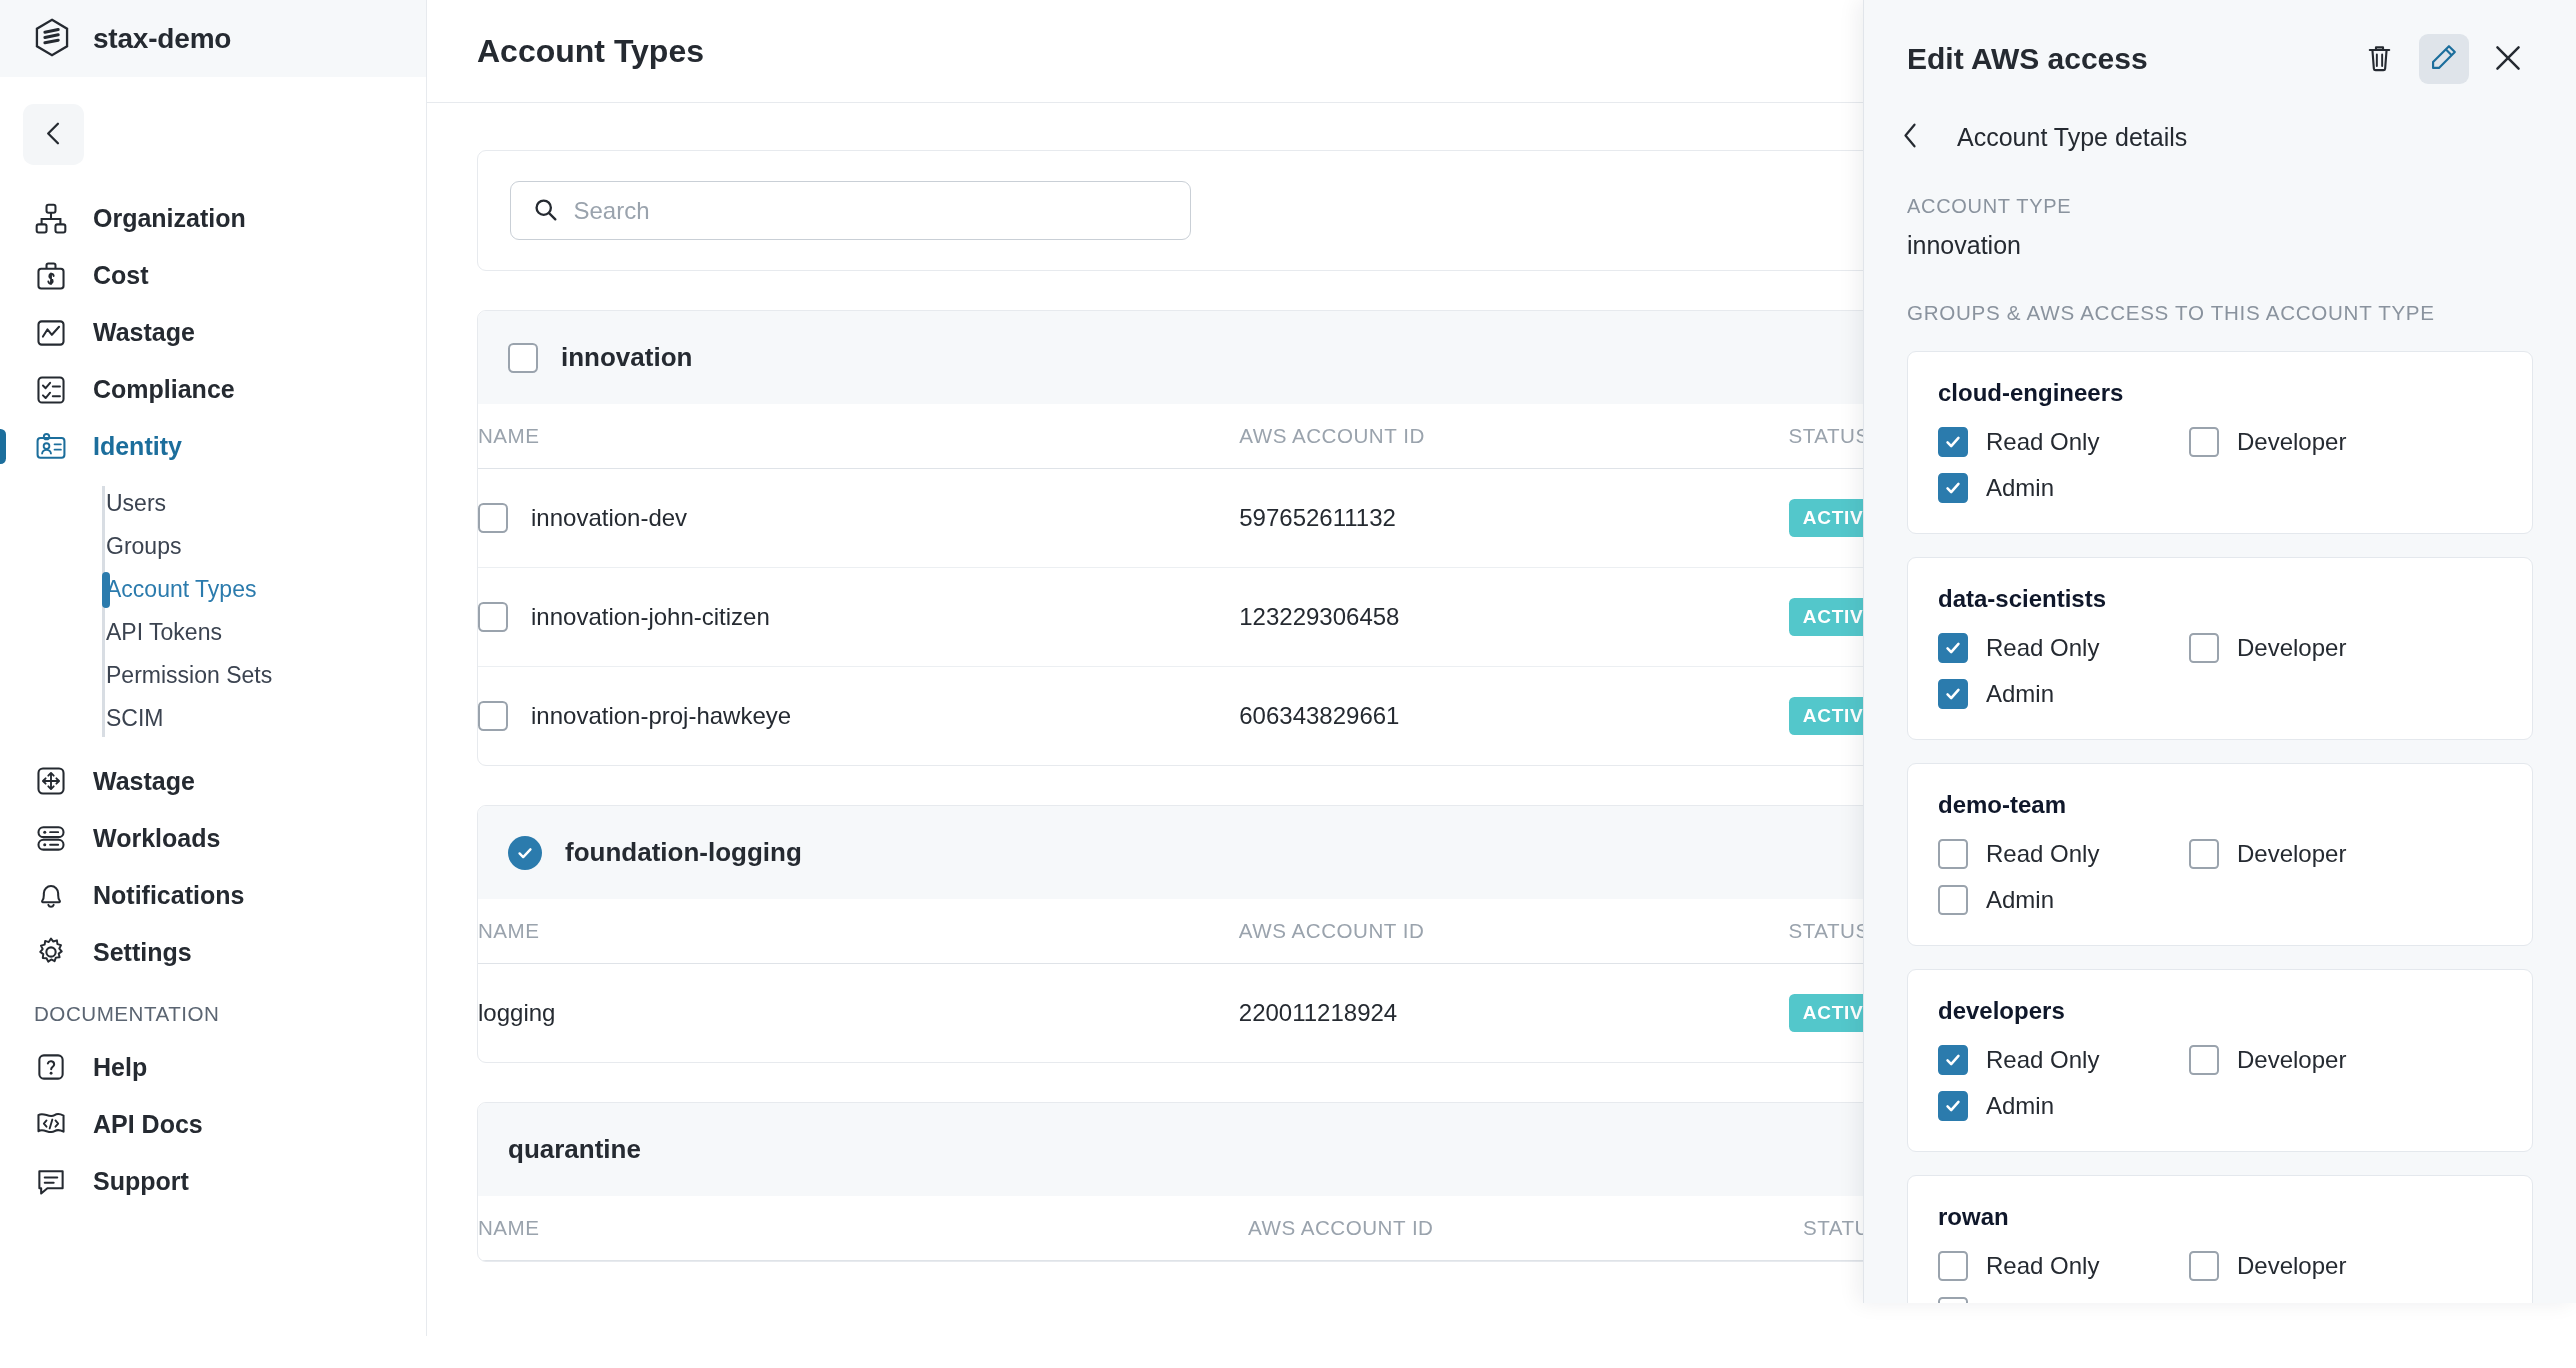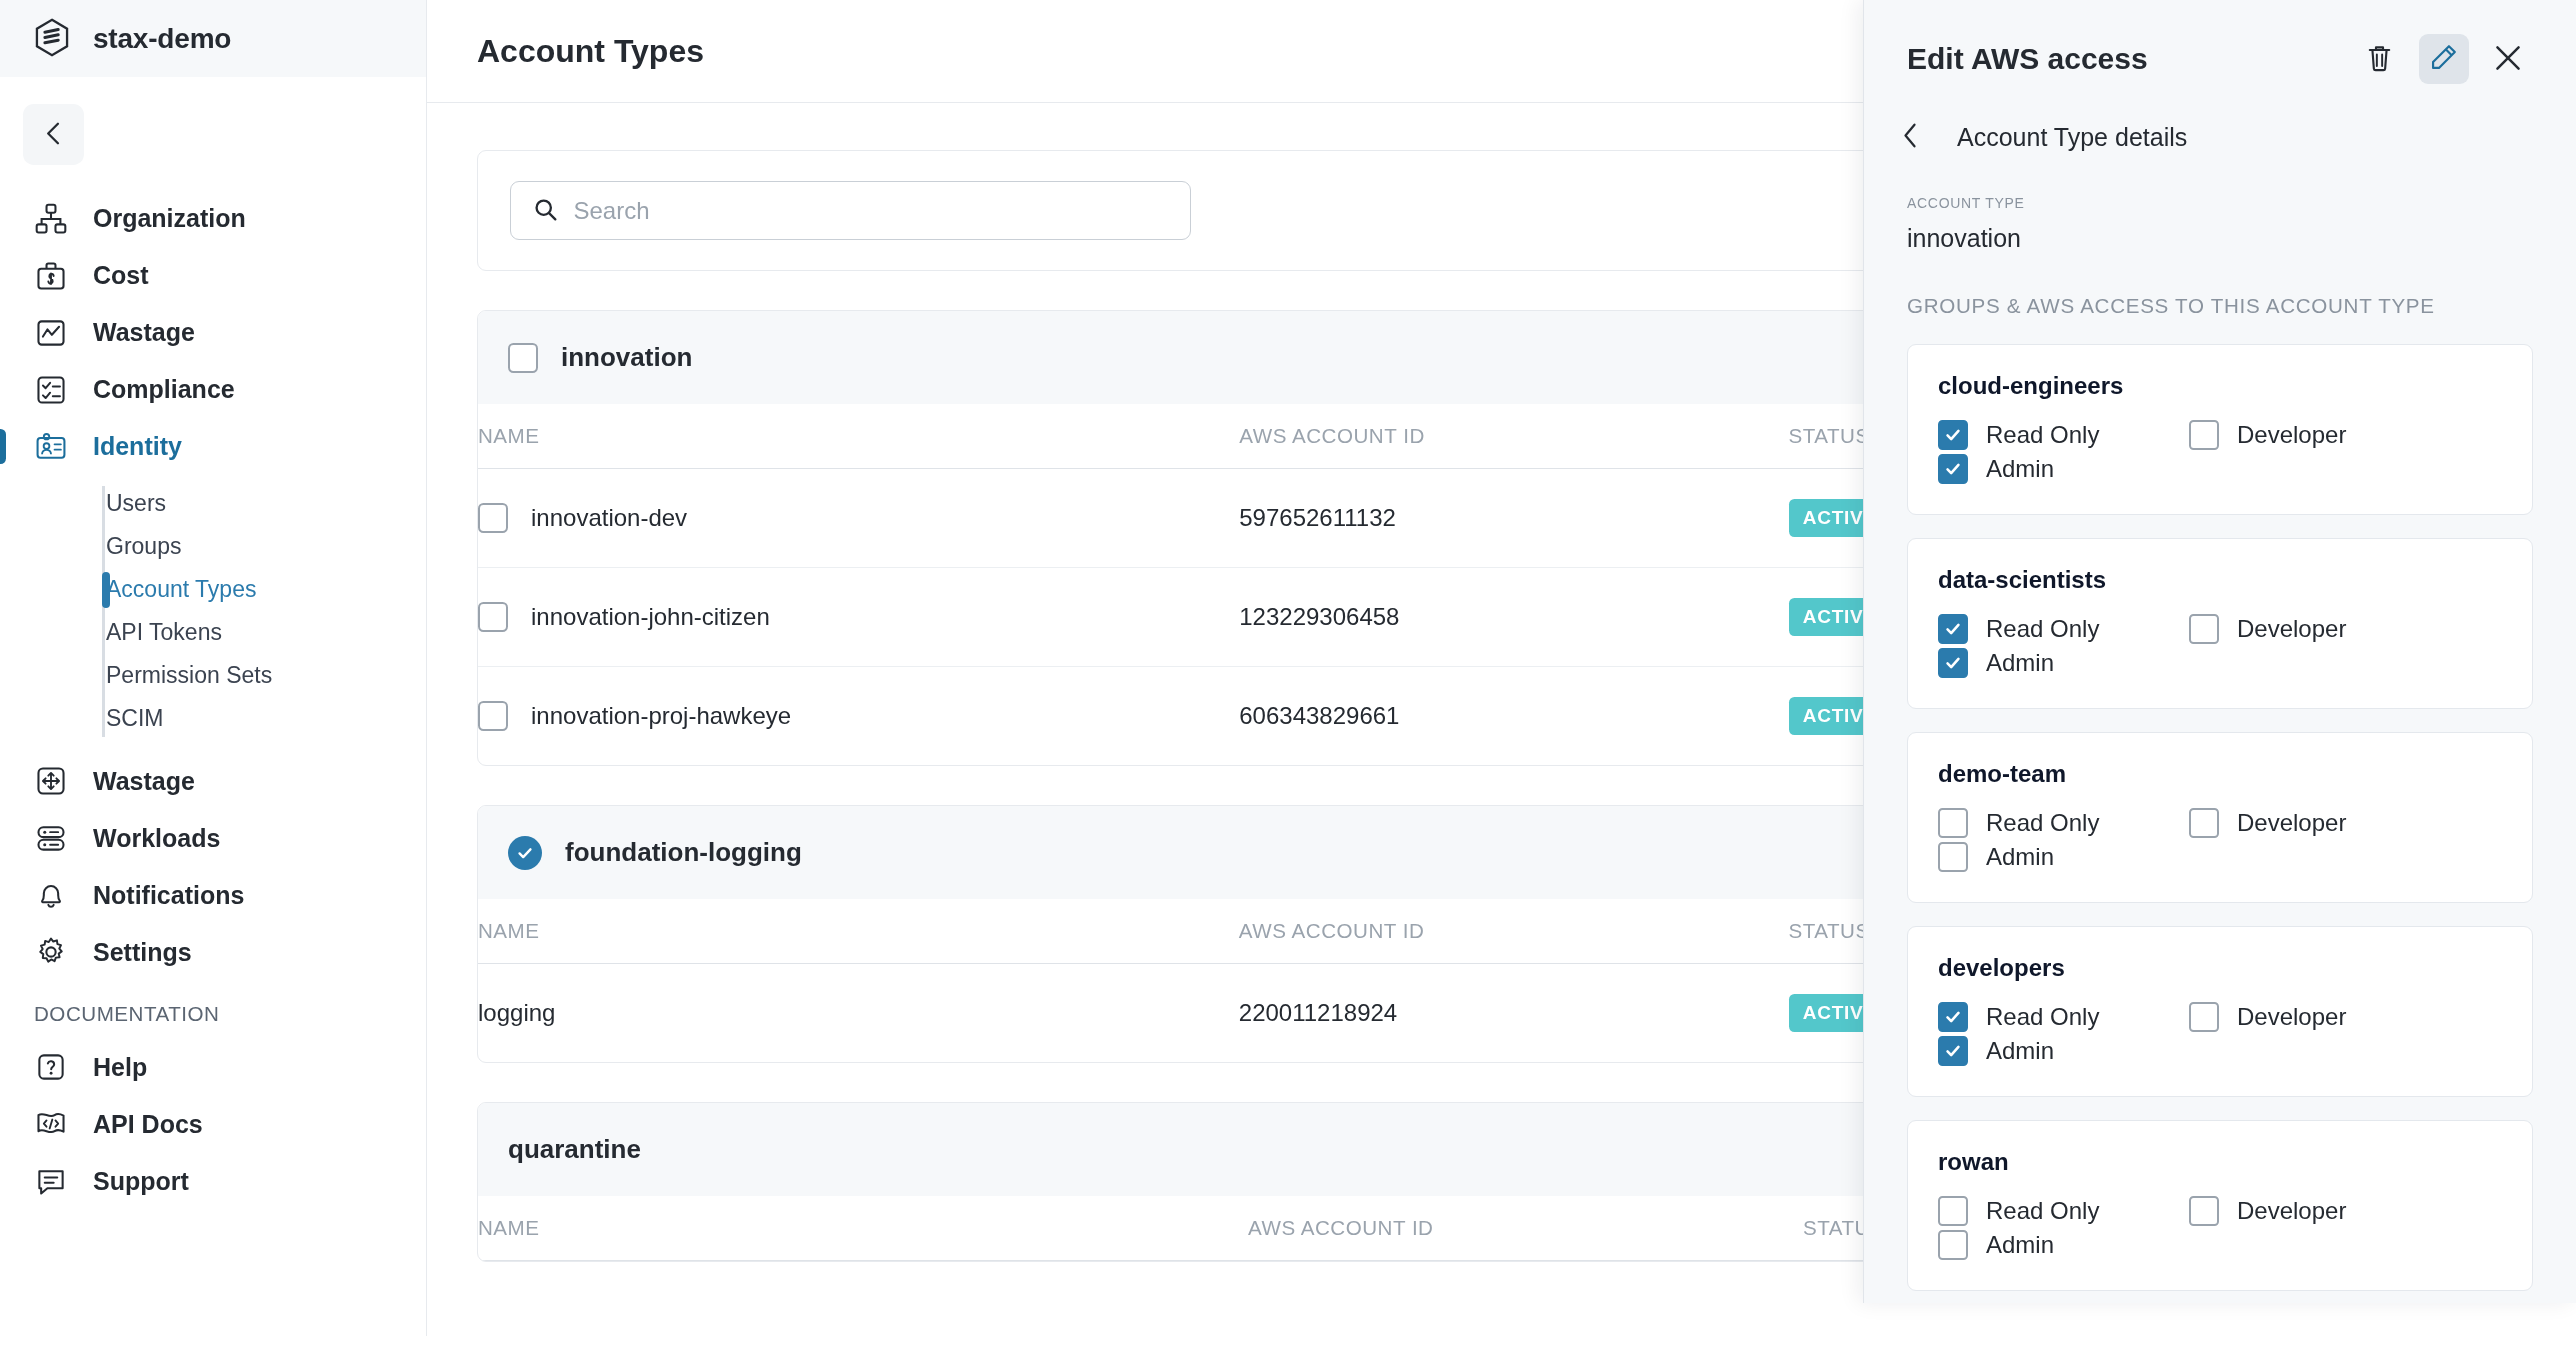--- a/index.html
+++ b/index.html
@@ -140,32 +140,32 @@
     width: 50px; height: 50px; border-radius: 9px; display: flex;
     align-items: center; justify-content: center; cursor: pointer; background: transparent;
   }
   .icon-btn.sel { background: #dfe4ea; }
   .panel-back {
     display: flex; align-items: center; gap: 37px; padding: 38px 43px 0 36px; cursor: pointer;
   }
   .panel-back .txt { font-size: 25px; color: #252a31; }
   .panel-body { padding: 43px 43px 0 43px; overflow: hidden; flex: 1; }
   .field-label {
-    font-size: 14px; letter-spacing: 0.7px; color: #8a939e; margin-bottom: 12.5px;
+    font-size: 20px; letter-spacing: 0.7px; color: #8a939e; margin-bottom: 12.5px;
   }
   .field-value { font-size: 25px; color: #252a31; }
   .section-label {
     font-size: 20.6px; letter-spacing: 0.7px; color: #8a939e; margin: 41px 0 26px 0;
   }
   .acc-card {
     background: #fff; border: 1.8px solid #e4e8ed; border-radius: 9px;
     padding: 27px 30px 30px 30px; margin-bottom: 23px;
   }
   .acc-name { font-size: 24px; font-weight: bold; color: #0f172a; margin-bottom: 20px; }
-  .perm-grid { display: grid; grid-template-columns: 251px 1fr; row-gap: 4px; }
+  .perm-grid { display: grid; grid-template-columns: 251px 1fr; row-gap: 16px; }
   .perm { display: flex; align-items: center; gap: 18px; }
   .perm .lbl { font-size: 24px; color: #252a31; }
   .box {
     width: 30px; height: 30px; border-radius: 4.5px; flex: 0 0 30px;
     border: 2.7px solid #9aa3ad; background: #fff;
     display: flex; align-items: center; justify-content: center; cursor: pointer;
   }
   .box.on { background: #2b7bad; border-color: #2b7bad; }
 </style>
 </head>

